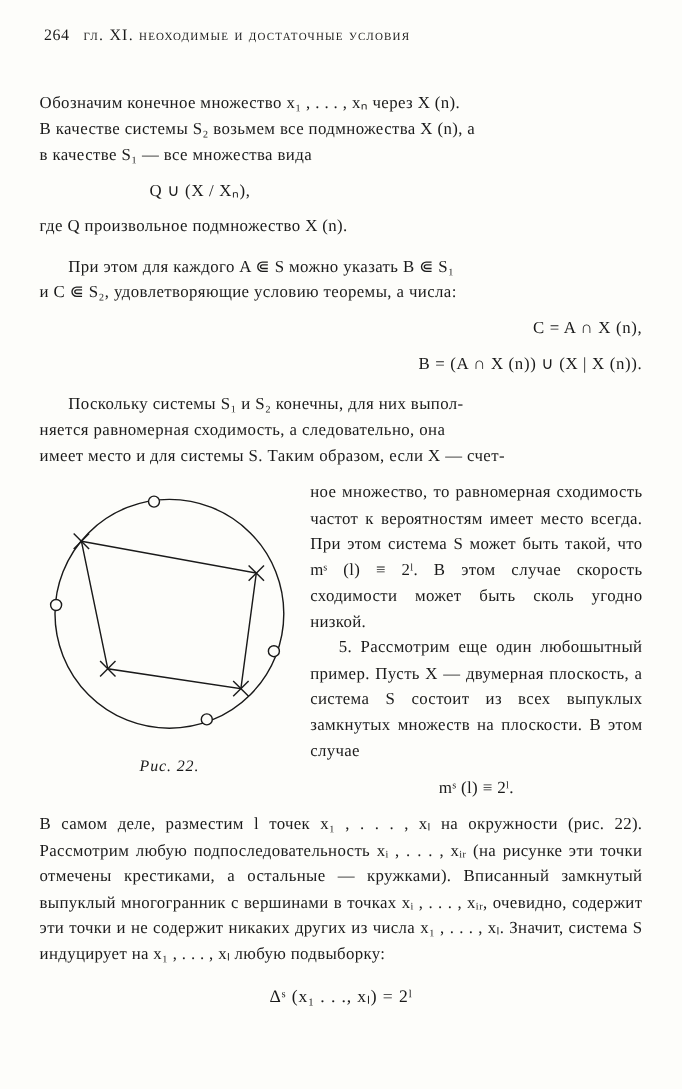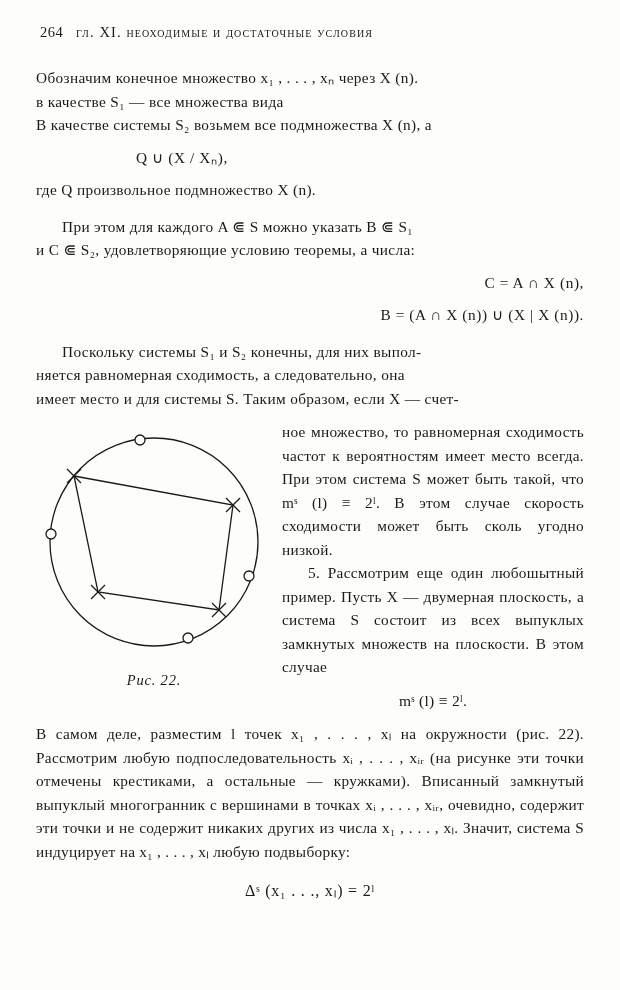--- a/index.html
+++ b/index.html
@@ -32,21 +32,21 @@
     font-variant: small-caps;
     text-transform: none;
     white-space: nowrap;
   }
   .header .pagenum {
     margin-right: 8px;
     letter-spacing: 0.5px;
   }
   .body {
     position: absolute;
-    top: 66px;
+    top: 82px;
     left: 36px;
     width: 548px;
     font-size: 15.3px;
     line-height: 23.5px;
     text-align: justify;
   }
   p {
     margin: 0;
   }
   .para {
@@ -118,22 +118,22 @@
 
   <div class="header">
     <span class="pagenum">264</span>
     <span>гл. XI. неоходимые и достаточные условия</span>
   </div>
 
   <div class="body">
 
     <div class="para">
       <p>Обозначим конечное множество x₁ , . . . , xₙ через X (n).</p>
+      <p>В качестве системы S₂ возьмем все подмножества X (n), а</p>
       <p>в качестве S₁ — все множества вида</p>
-      <p>В качестве системы S₂ возьмем все подмножества X (n), а</p>
     </div>
 
     <div class="formula-left">Q ∪  (X / Xₙ),</div>
 
     <div class="para">где Q произвольное подмножество X (n).</div>
 
     <div class="para gap-top">
       <p class="indent">При этом для каждого A ⋐ S можно указать B ⋐ S₁</p>
       <p>и C ⋐ S₂, удовлетворяющие условию теоремы, а числа:</p>
     </div>

